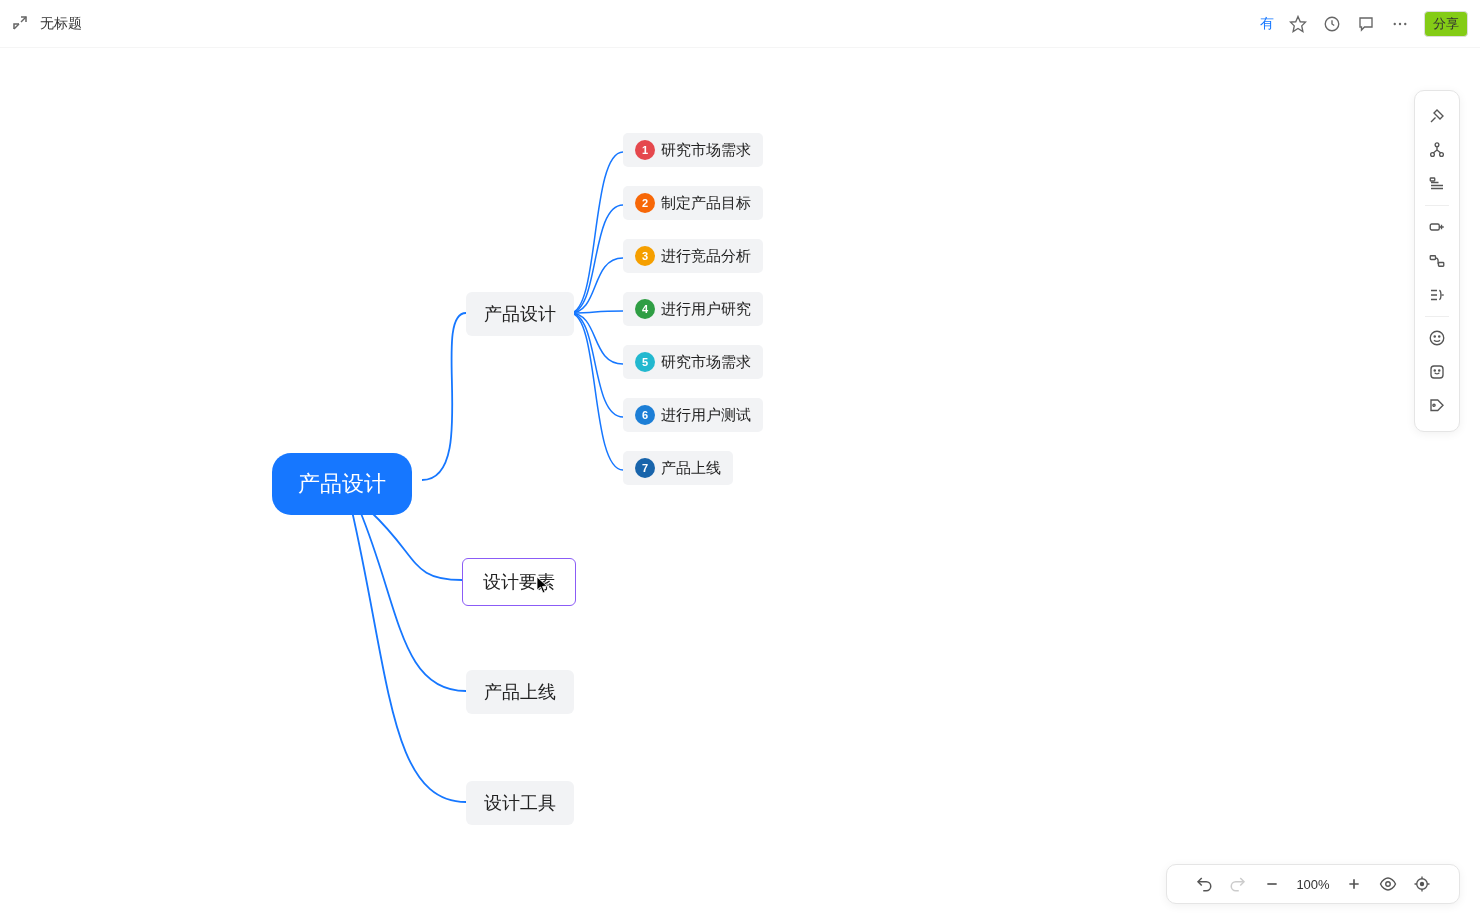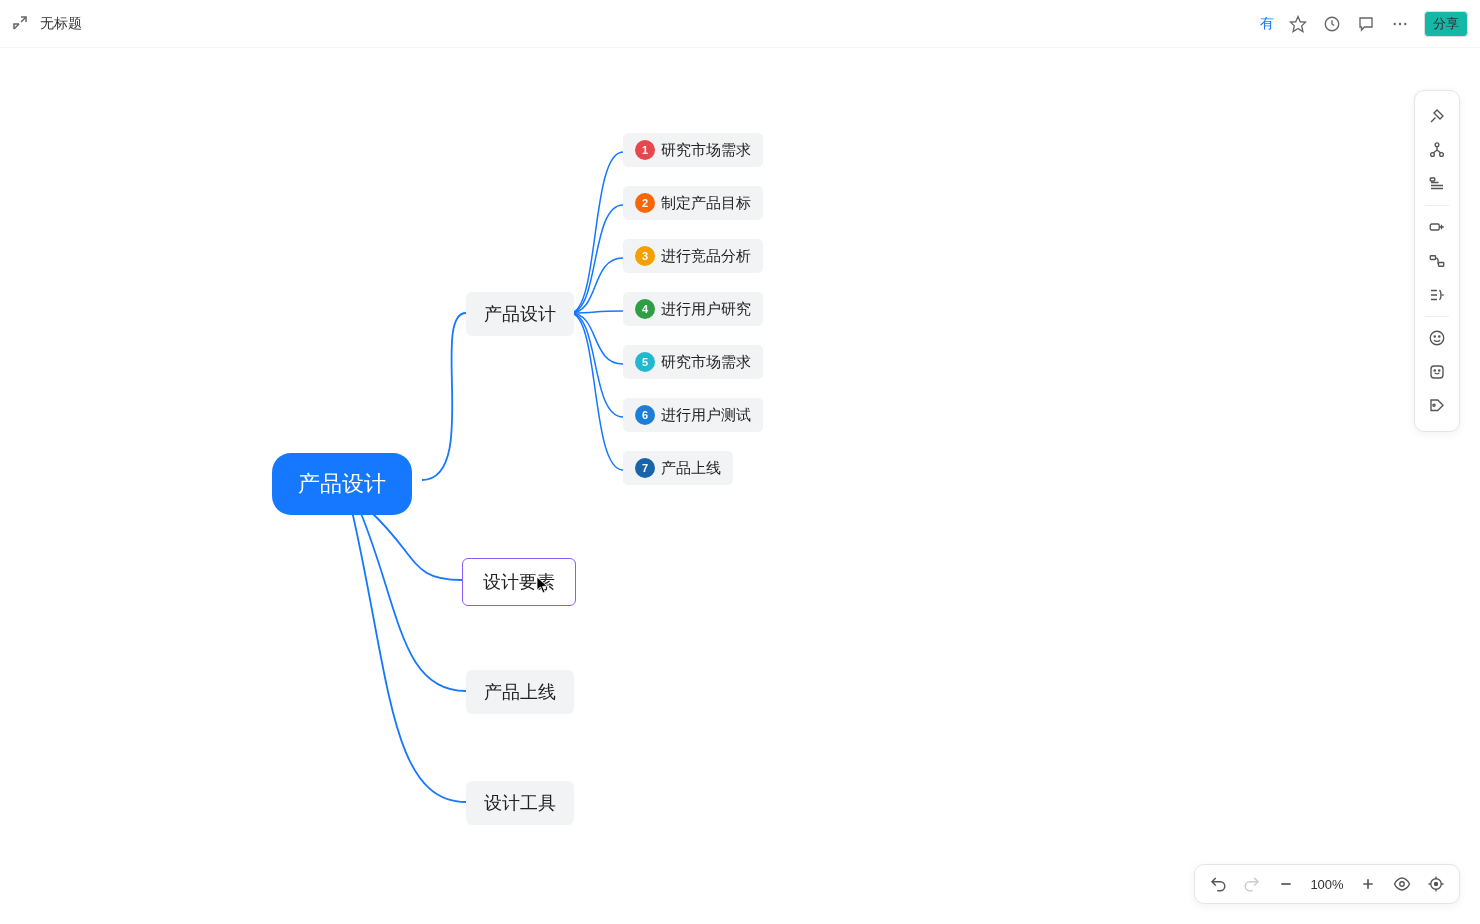--- a/index.html
+++ b/index.html
@@ -59,21 +59,21 @@
       font-weight: 500;
       cursor: pointer;
     }
     .share-btn {
       border: 1px solid #ddd;
       border-radius: 4px;
       padding: 3px 8px;
       font-size: 13px;
       color: #333;
       cursor: pointer;
-      background: #14b8a6;
+      background: #84cc16;
     }
     
     
     .canvas {
       position: absolute;
       top: 48px;
       left: 0;
       right: 0;
       bottom: 0;
     }
@@ -171,21 +171,21 @@
       position: absolute;
       right: 20px;
       bottom: 20px;
       background: #fff;
       border: 1px solid #e5e5e5;
       border-radius: 10px;
       box-shadow: 0 2px 10px rgba(0,0,0,0.06);
       display: flex;
       align-items: center;
       gap: 8px;
-      padding: 6px 10px;
+      padding: 6px 24px;
     }
     .bottom-bar .bbtn {
       width: 26px;
       height: 26px;
       display: flex;
       align-items: center;
       justify-content: center;
       cursor: pointer;
       color: #555;
       border-radius: 4px;

